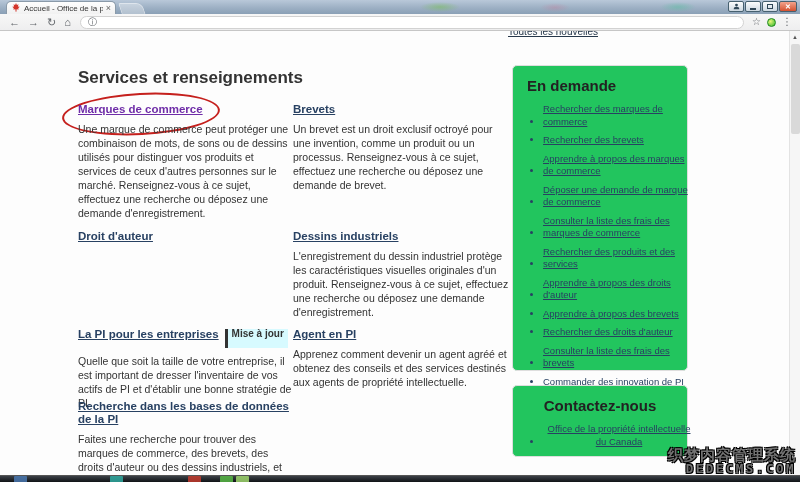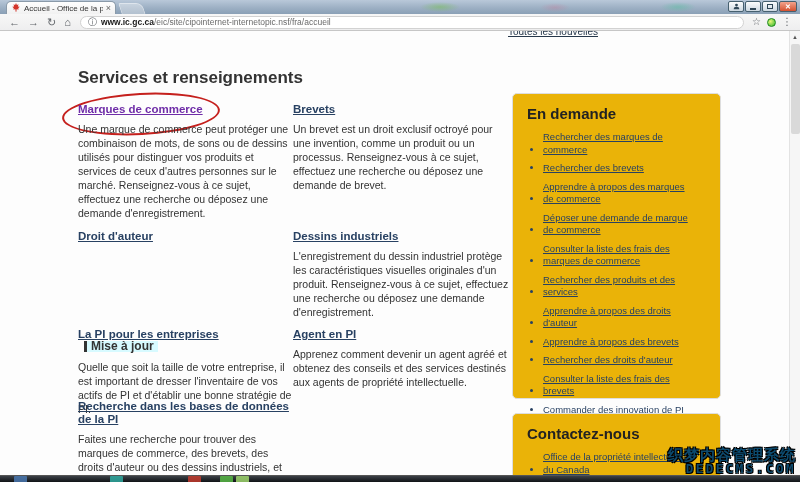--- a/index.html
+++ b/index.html
@@ -69,51 +69,51 @@
     border:2.5px solid #c5201d;border-radius:50%;transform:rotate(-3deg);
   }
   .sec{position:absolute;width:216px;}
   .c1{left:78px}.c2{left:293px}
   .r1{top:72px}.r2{top:199px}.r3{top:297px}.r4{top:369px}
   .sec h2{margin:0;font-size:11.5px;line-height:13px;}
   .sec h2 a{color:#284162;text-decoration:underline;font-weight:bold;}
   .sec.visited h2 a{color:#6f2da8;}
   .sec p{margin:6px 0 0;font-size:10.5px;line-height:14px;color:#333;}
   .badge{
-    display:inline-block;margin-left:6px;padding:0 4px 1px;background:#d7faff;
-    border-left:3px solid #333;color:#333;font-size:12px;font-weight:bold;
+    display:inline-block;margin-left:6px;padding:0 4px 9px;background:#d7faff;
+    border-left:3px solid #333;color:#333;font-size:10px;font-weight:bold;
     vertical-align:1px;line-height:10px;
   }
   
   .sidebox{
-    position:absolute;left:512px;width:209px;box-sizing:border-box;
-    background:#eab308;border:1px solid #dedede;border-radius:5px;padding:11px 14px;margin-top:28px;
+    position:absolute;left:512px;width:176px;box-sizing:border-box;
+    background:#22c55e;border:1px solid #dedede;border-radius:5px;padding:11px 14px;
   }
   .box-popular{top:34px;height:306px;}
-  .box-contact{top:354px;height:72px;}
+  .box-contact{top:354px;height:72px;text-align:center;}
   .sidebox h3{margin:0;font-size:15px;font-weight:bold;color:#222;}
   .sidebox ul{margin:9px 0 0 16px;padding:0;}
   .sidebox li{margin:0 0 6px;font-size:9.5px;line-height:12.5px;color:#284162;text-decoration:underline;}
   .sidebox li a{color:#284162;text-decoration:underline;display:inline-block;width:152px;}
   
   .scrollbar{position:absolute;right:0;top:0;width:11px;height:100%;background:#f6f6f6;border-left:1px solid #e3e3e3;box-sizing:border-box;}
   .scroll-up{height:12px;display:flex;align-items:center;justify-content:center;font-size:6px;color:#555;}
   .scroll-thumb{position:absolute;left:1px;top:13px;width:9px;height:90px;background:#d9d9d9;border-radius:2px;}
   
   .taskbar{position:absolute;bottom:0;left:0;width:800px;height:7px;
     background:linear-gradient(#3c4147,#101316);border-top:1px solid #555;box-sizing:border-box;}
   .tico{position:absolute;bottom:0;height:6px;width:13px;border-radius:1px 1px 0 0;opacity:.85;}
   .t1{left:14px;background:#4a78b0;}
   .t2{left:110px;background:#2fa9a0;}
   .t3{left:188px;background:#c23b2e;}
   .t4{left:220px;background:#58b847;}
   .t5{left:236px;background:#9fd66f;}
   
   .watermark{
-    position:absolute;right:4px;bottom:6px;text-align:right;z-index:5;color:#0c4a6e;font-weight:bold;
+    position:absolute;right:4px;bottom:6px;text-align:right;z-index:5;color:#737373;font-weight:bold;
     text-shadow:-1px -1px 0 #000,1px -1px 0 #000,-1px 1px 0 #000,1px 1px 0 #000;
   }
   .wm1{font-size:15px;letter-spacing:1px;line-height:15px;}
   .wm2{font-size:12.5px;letter-spacing:2.5px;line-height:14px;font-family:"DejaVu Sans Mono",monospace;}
   a{cursor:pointer;}
 </style>
 </head>
 <body>
 
 <div class="titlebar">
@@ -147,21 +147,20 @@
   </div>
 </div>
 
 <div class="toolbar">
   <span class="navico">←</span>
   <span class="navico">→</span>
   <span class="navico">↻</span>
   <span class="navico">⌂</span>
   <div class="addressbar">
     <span class="info-ico">ⓘ</span>
-    <span class="url"><span class="domain">www.ic.gc.ca</span><span class="path">/eic/site/cipointernet-internetopic.nsf/fra/accueil</span></span>
   </div>
   <span class="star">☆</span>
   <span class="ext-ico"></span>
   <span class="menu-ico">⋮</span>
 </div>
 
 <div class="page">
 
   <div class="partial-wrap">
     <a>Toutes les nouvelles</a>

